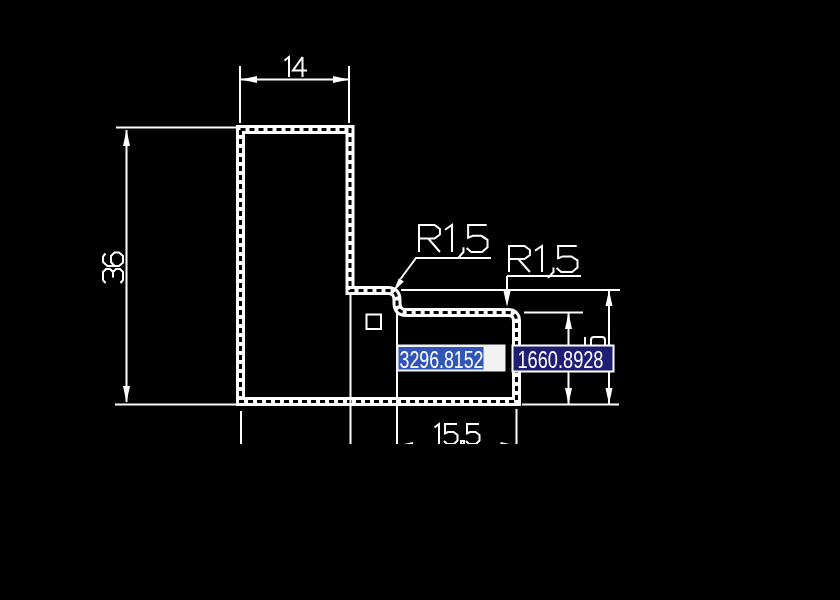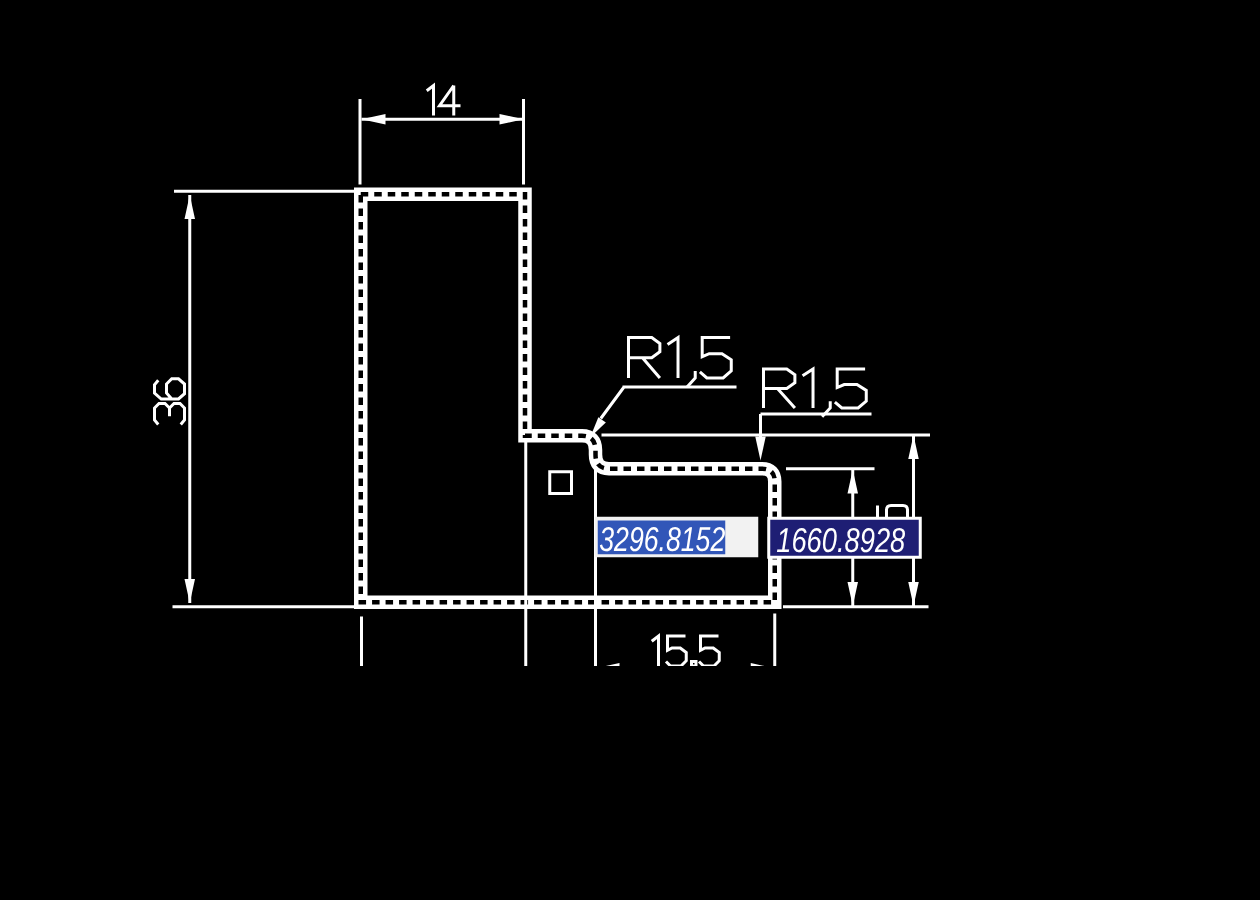--- a/index.html
+++ b/index.html
@@ -1,16 +1,16 @@
 <!DOCTYPE html>
 <html><head>
 <meta charset="utf-8">
 <style>
   html,body{margin:0;padding:0;background:#000;}
-  .wrap{width:840px;height:444px;position:relative;background:#a3a3a3;overflow:hidden;font-style:italic;}
+  .wrap{width:840px;height:444px;position:relative;background:#a3a3a3;overflow:hidden;}
   text{font-family:"Liberation Sans",sans-serif;}
 </style>
 </head>
 <body>
 <div class="wrap">
 <svg width="840" height="600" viewBox="0 0 840 600" xmlns="http://www.w3.org/2000/svg">
 <defs>
   <g id="g1">
           <path d="M1.5 3.5 L6 0 V20" fill="none" stroke="#fff" stroke-width="2" vector-effect="non-scaling-stroke"></path>
         </g>

